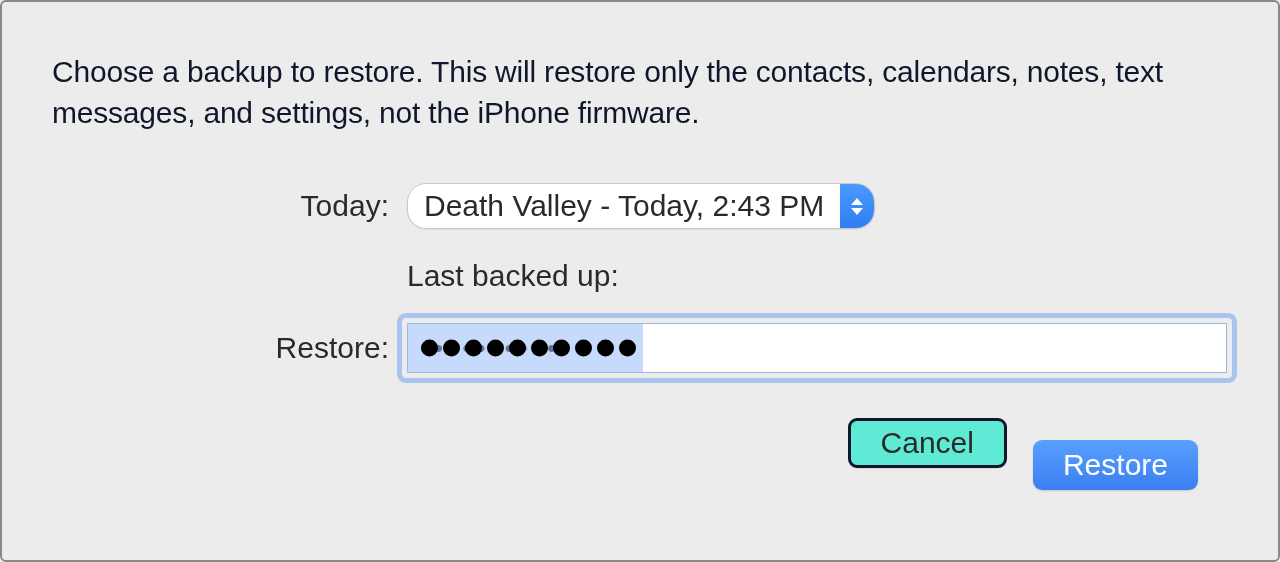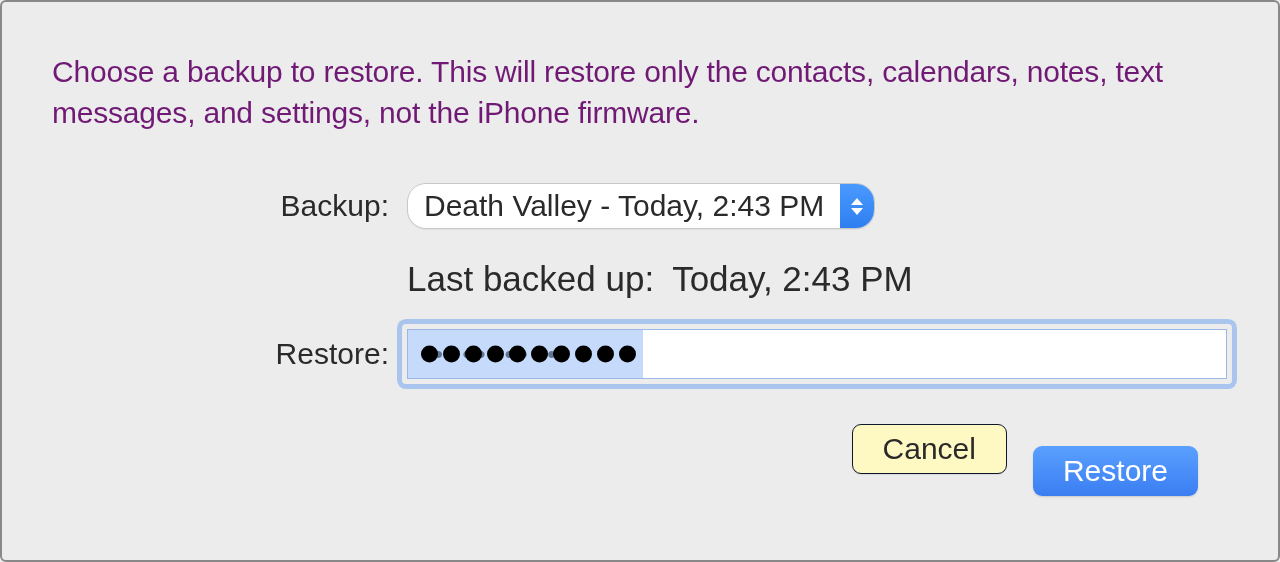--- a/index.html
+++ b/index.html
@@ -14,21 +14,21 @@
       height: 562px;
       overflow: hidden;
       border: 2px solid #888;
       border-radius: 6px;
     }
     .dialog {
       padding: 50px 50px 30px 50px;
     }
     .instruction {
       font-size: 30px;
-      color: #701a75;
+      color: #0f172a;
       line-height: 1.35;
       margin-bottom: 50px;
       letter-spacing: -0.2px;
     }
     .row {
       display: flex;
       align-items: center;
       margin-bottom: 30px;
     }
     .label-col {
@@ -75,21 +75,21 @@
       border-left: 6px solid transparent;
       border-right: 6px solid transparent;
     }
     .arrow-up {
       border-bottom: 7px solid #fff;
     }
     .arrow-down {
       border-top: 7px solid #fff;
     }
     .info-text {
-      font-size: 35px;
+      font-size: 30px;
       color: #2a2a2a;
     }
     .info-label {
       margin-right: 18px;
     }
     .password-wrapper {
       position: relative;
       flex: 1;
       max-width: 820px;
     }
@@ -145,57 +145,56 @@
     .btn {
       font-size: 30px;
       height: 50px;
       padding: 0 30px;
       border-radius: 9px;
       border: none;
       cursor: pointer;
       font-family: inherit;
     }
     .btn-cancel {
-      background: #fef9c3;
-      color: #2a2a2a;
-      border: 1px solid #0f172a;
+      background: #5eead4;
+      color: #2a2a2a;
+      border: 3px solid #0f172a;
       box-shadow: 0 1px 1px rgba(0,0,0,0.08);
     }
     .btn-restore {
       background: linear-gradient(180deg, #5aa0ff 0%, #3a7ef2 100%);
       color: #fff;
       box-shadow: 0 1px 2px rgba(0,0,0,0.15);
       margin-top: 22px;
     }
   </style>
 </head>
 <body>
 
 <div class="dialog">
 
   <p class="instruction">Choose a backup to restore. This will restore only the contacts, calendars, notes, text messages, and settings, not the iPhone firmware.</p>
 
   <div class="row">
-    <div class="label-col">Backup:</div>
+    <div class="label-col">Today:</div>
     <div class="field-col">
       <div class="dropdown">
         <span class="dropdown-text">Death Valley - Today, 2:43 PM</span>
         <div class="dropdown-arrows">
           <div class="arrow-up"></div>
           <div class="arrow-down"></div>
         </div>
       </div>
     </div>
   </div>
 
   <div class="row">
     <div class="label-col"></div>
     <div class="field-col">
       <span class="info-text info-label">Last backed up:</span>
-      <span class="info-text">Today, 2:43 PM</span>
     </div>
   </div>
 
   <div class="row">
     <div class="label-col">Restore:</div>
     <div class="field-col">
       <div class="password-wrapper">
         <div class="password-glow"></div>
         <input class="password-input" type="password" readonly="" value="••••••••••" style="">
         <div class="password-highlight"></div>

